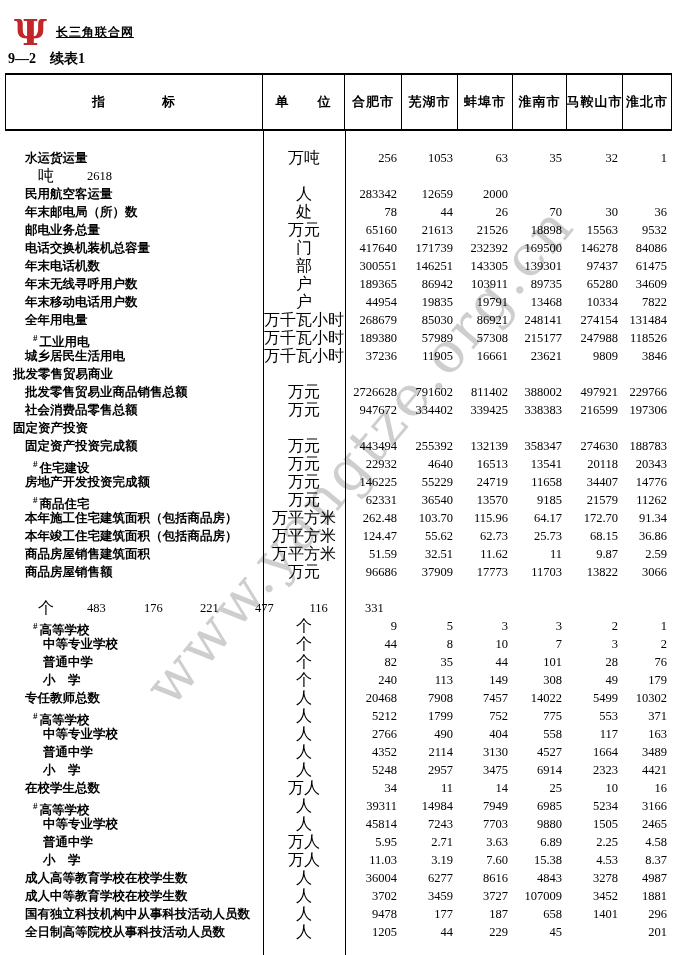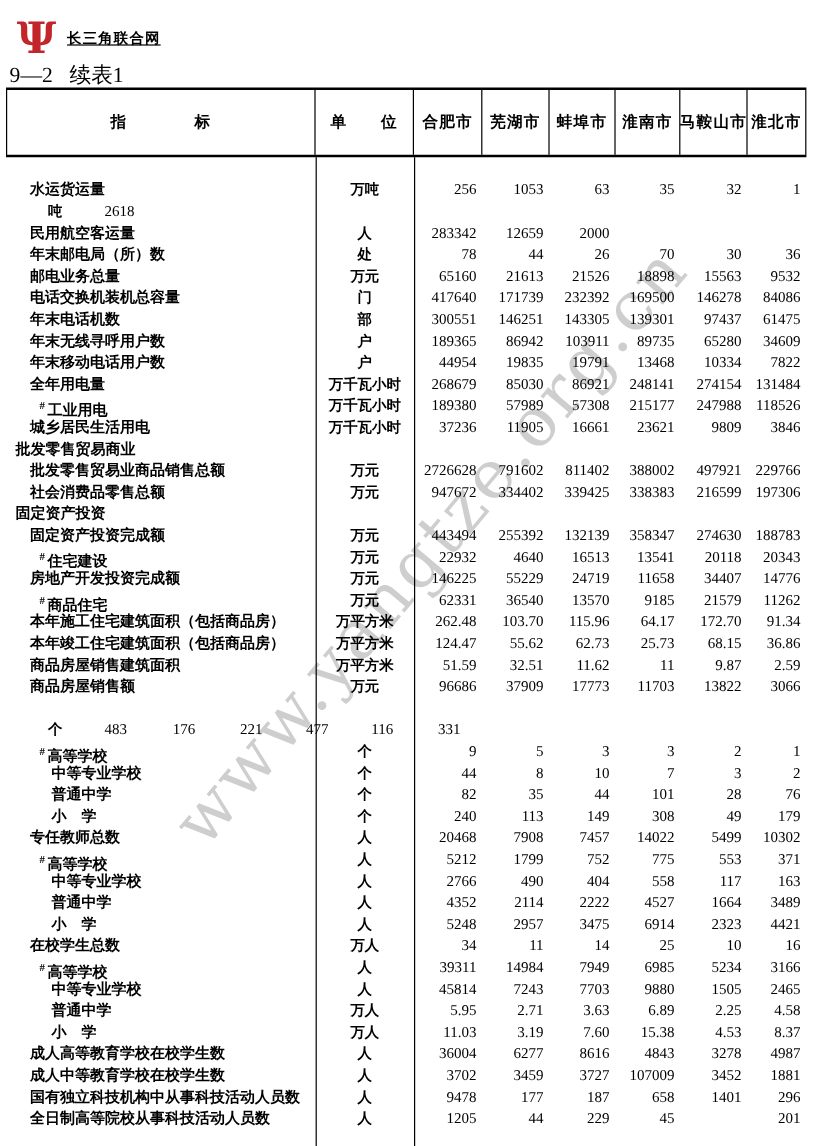--- a/index.html
+++ b/index.html
@@ -15,21 +15,21 @@
     color:rgba(125,125,125,0.38);
     transform:rotate(-50deg);
     font-family:"DejaVu Serif","Liberation Serif",serif;
     pointer-events:none;white-space:nowrap;z-index:1;
   }
   
   .brand{position:absolute;left:14px;top:14px;display:flex;align-items:center;gap:9px;z-index:2;}
   .logo-glyph{font-size:36px;line-height:36px;font-weight:bold;font-family:"DejaVu Serif",serif;}
   .brand-text{font-size:12px;font-weight:bold;letter-spacing:1px;
     font-family:"Liberation Sans","DejaVu Sans",sans-serif;text-decoration:underline;}
-  .caption{position:absolute;left:8px;top:50px;font-size:18px;font-weight:normal;z-index:2;}
+  .caption{position:absolute;left:8px;top:50px;font-size:14px;font-weight:bold;z-index:2;}
   .caption .tno{margin-right:14px;}
   
   .stat-table{position:absolute;left:5px;top:73px;width:667px;z-index:2;}
   .thead{
     box-sizing:border-box;display:flex;height:58px;
     border-top:2px solid #000;border-bottom:2px solid #000;
     border-left:1px solid #000;border-right:1px solid #000;
   }
   .th{
     box-sizing:border-box;border-right:1px solid #000;
@@ -39,21 +39,21 @@
   .th:last-child{border-right:none;}
   .w-ind{width:257px;} .w-unit{width:82px;}
   .w-n1{width:57px;} .w-n2{width:56px;} .w-n3{width:55px;}
   .w-n4{width:54px;} .w-n5{width:56px;} .w-n6{flex:1;}
   .tbody{position:relative;height:810px;border-bottom:3px solid #000;padding-top:18px;box-sizing:content-box;}
   .vline{position:absolute;top:0;bottom:0;width:1px;background:#000;}
   .vl-1{left:258px;} .vl-2{left:340px;}
   .trow{display:flex;height:18px;line-height:18px;}
   .cell{box-sizing:border-box;white-space:nowrap;overflow:visible;}
   .cell.label{width:258px;font-weight:bold;font-size:12.5px;}
-  .cell.unit{width:82px;text-align:center;font-weight:bold;font-size:12px;}
+  .cell.unit{width:82px;text-align:center;font-weight:normal;font-size:16px;}
   .cell.num{text-align:right;padding-right:5px;font-size:12.5px;}
   .trow .num:nth-child(3){width:57px;} .trow .num:nth-child(4){width:56px;}
   .trow .num:nth-child(5){width:55px;} .trow .num:nth-child(6){width:54px;}
   .trow .num:nth-child(7){width:56px;} .trow .num:nth-child(8){width:49px;}
   .ind0{padding-left:8px;font-size:13px;}
   .ind1{padding-left:20px;}
   .ind2{padding-left:28px;}
   .ind3{padding-left:38px;}
   .hash{font-size:9px;vertical-align:5px;margin-right:2px;font-weight:bold;}
 </style>
@@ -412,21 +412,21 @@
         <div class="cell num">404</div>
         <div class="cell num">558</div>
         <div class="cell num">117</div>
         <div class="cell num">163</div>
       </div>
       <div class="trow">
         <div class="cell label ind3"><span>普通中学</span></div>
         <div class="cell unit">人</div>
         <div class="cell num">4352</div>
         <div class="cell num">2114</div>
-        <div class="cell num">2222</div>
+        <div class="cell num">3130</div>
         <div class="cell num">4527</div>
         <div class="cell num">1664</div>
         <div class="cell num">3489</div>
       </div>
       <div class="trow">
         <div class="cell label ind3"><span>小　学</span></div>
         <div class="cell unit">人</div>
         <div class="cell num">5248</div>
         <div class="cell num">2957</div>
         <div class="cell num">3475</div>

